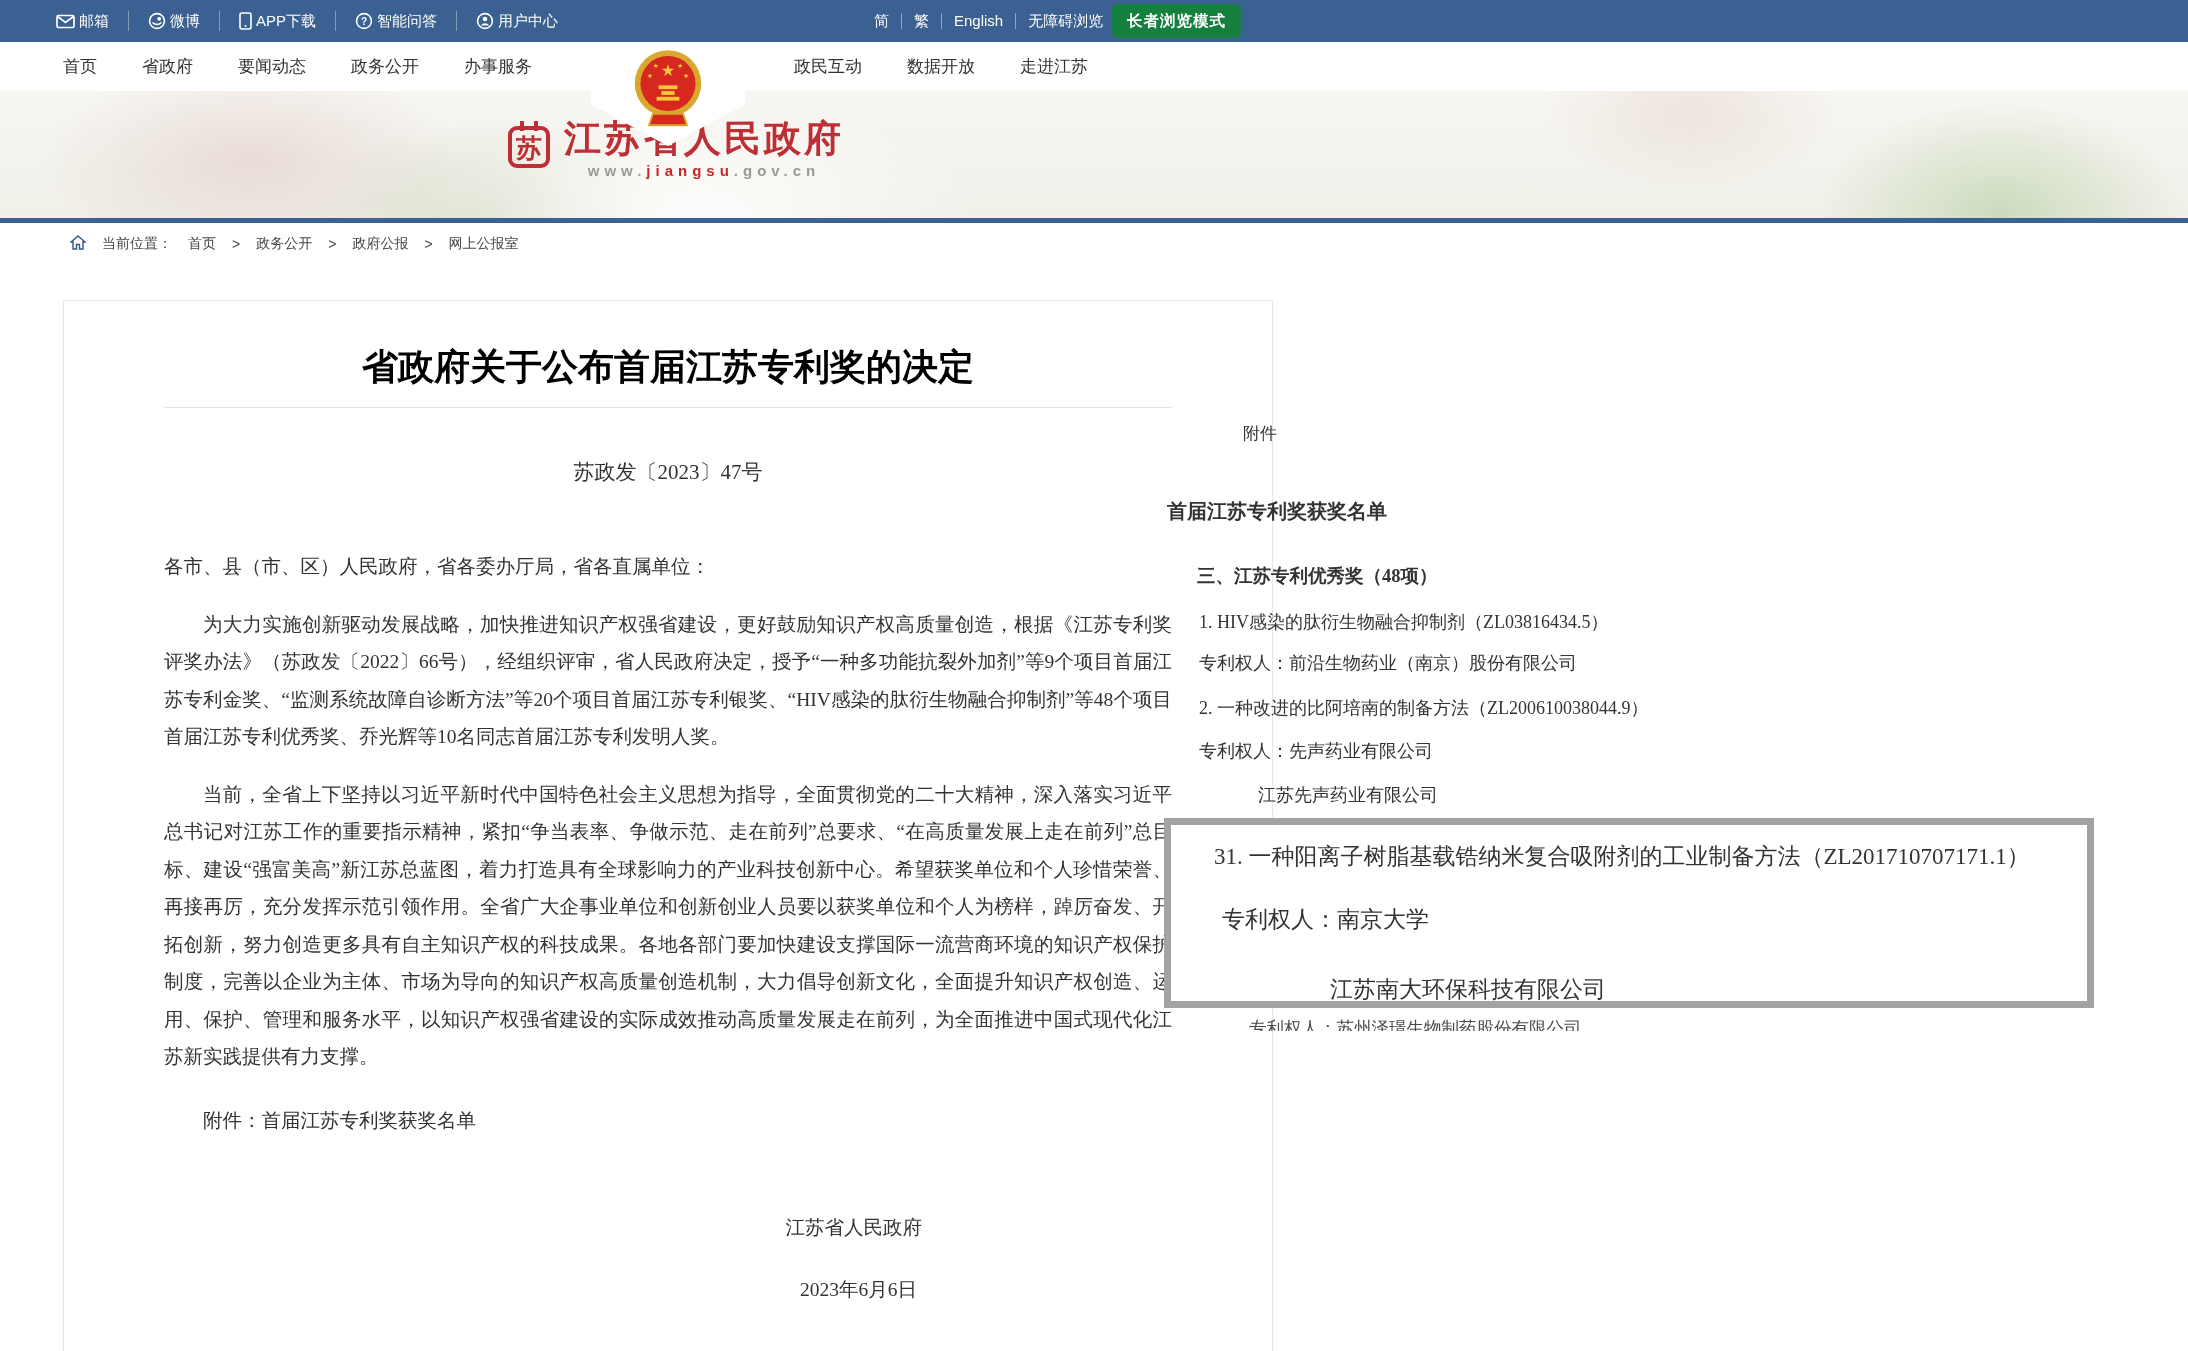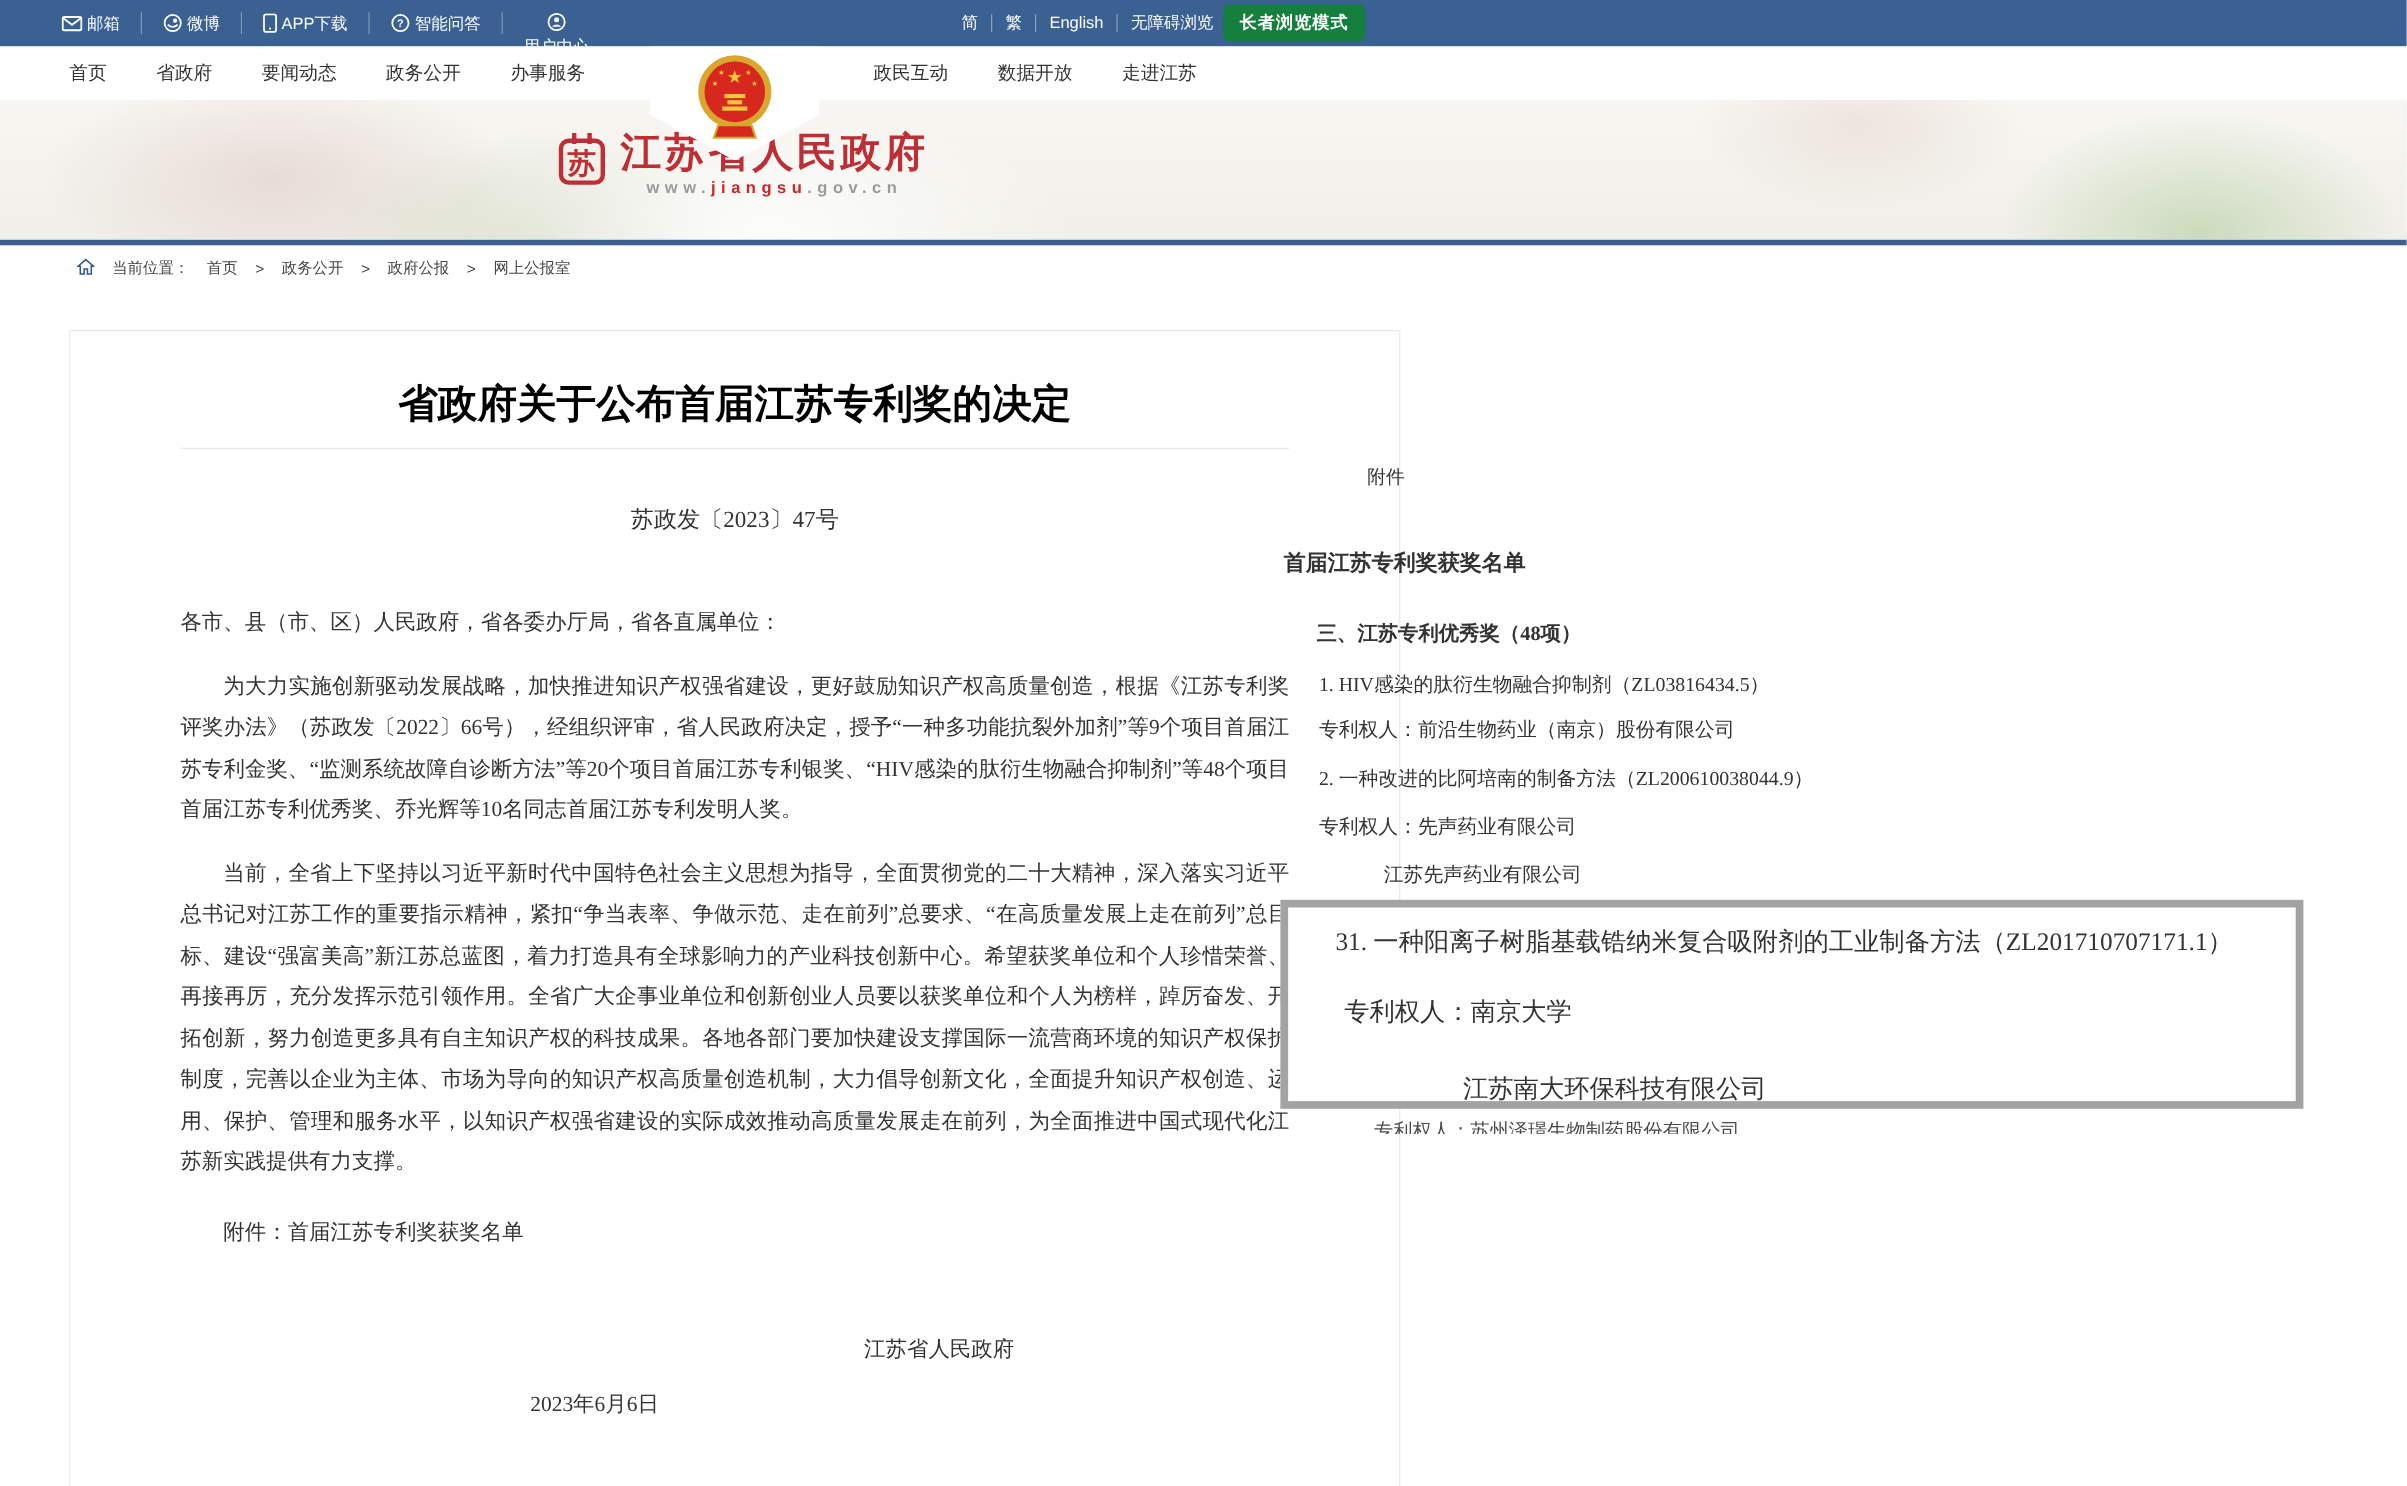--- a/index.html
+++ b/index.html
@@ -6,21 +6,21 @@
   html,body { width:2188px; height:1351px; }
   body { position:relative; background:#fff; overflow:hidden;
          font-family:"Liberation Sans", sans-serif; color:#333; }
 
   
   .topbar { position:absolute; left:0; top:0; width:2188px; height:42px; background:#3a6191; z-index:4; }
   .topbar-left { position:absolute; left:56px; top:0; height:42px; display:flex; align-items:center; }
   .qlink { display:flex; align-items:center; gap:4px; color:#fff; font-size:15px;
            padding:0 19px; height:20px; border-right:1px solid rgba(255,255,255,.38); cursor:pointer; }
   .qlink:first-child { padding-left:0; }
-  .qlink:last-child { border-right:none;flex-direction:column; }
+  .qlink:last-child { border-right:none; }
   .qlink svg { display:block; }
   .lang-group { position:absolute; left:862px; top:0; height:42px; display:flex; align-items:center; }
   .lang-item { color:#fff; font-size:15px; padding:0 12px; height:16px; line-height:16px;
                border-right:1px solid rgba(255,255,255,.45); cursor:pointer; white-space:nowrap; }
   .lang-item:last-child { border-right:none; }
   .elder-btn { position:absolute; left:1112px; top:4px; height:34px; line-height:34px; padding:0 15px;
                background:#15803d; color:#fff; font-size:15.5px; font-weight:bold; letter-spacing:1px;
                border-radius:6px; cursor:pointer; }
 
   
@@ -67,21 +67,21 @@
   .doc-meta .grp { margin:0 28px; white-space:nowrap; }
   .font-size-ctl { cursor:pointer; padding:0 3px; }
   .meta-divider { margin-top:20px; border:none; border-top:1px solid #dfe3e8; }
   .doc-serif { font-family:"Liberation Serif", serif; }
   .doc-number { margin-top:50px; text-align:center; font-size:21px; color:#333; }
   .doc-body { font-size:19.5px; color:#333; line-height:37.5px; }
   .salutation { margin-top:62px; }
   .para { margin-top:20px; text-indent:2em; text-align:justify; }
   .attach-line { margin-top:26px; text-indent:2em; }
   .sig-name { margin-top:70px; text-align:right; padding-right:250px; }
-  .sig-date { margin-top:12px; text-align:center; padding-right:255px; }
+  .sig-date { margin-top:24px; text-align:right; padding-right:255px; }
 
   
   .attach { position:absolute; left:1167px; top:400px; width:940px; height:700px;
             font-family:"Liberation Serif", serif; color:#333; z-index:2; }
   .attach-label { position:absolute; left:76px; top:22px; font-size:17px; }
   .attach-title { position:absolute; left:0; top:98px; width:940px; text-align:left;
                   font-weight:bold; font-size:20px; }
   .attach-section { position:absolute; left:30px; top:163px; font-weight:bold; font-size:18.5px; }
   .a-item { position:absolute; left:32px; font-size:18px; white-space:nowrap; }
   .a-item.indent { left:91px; }

